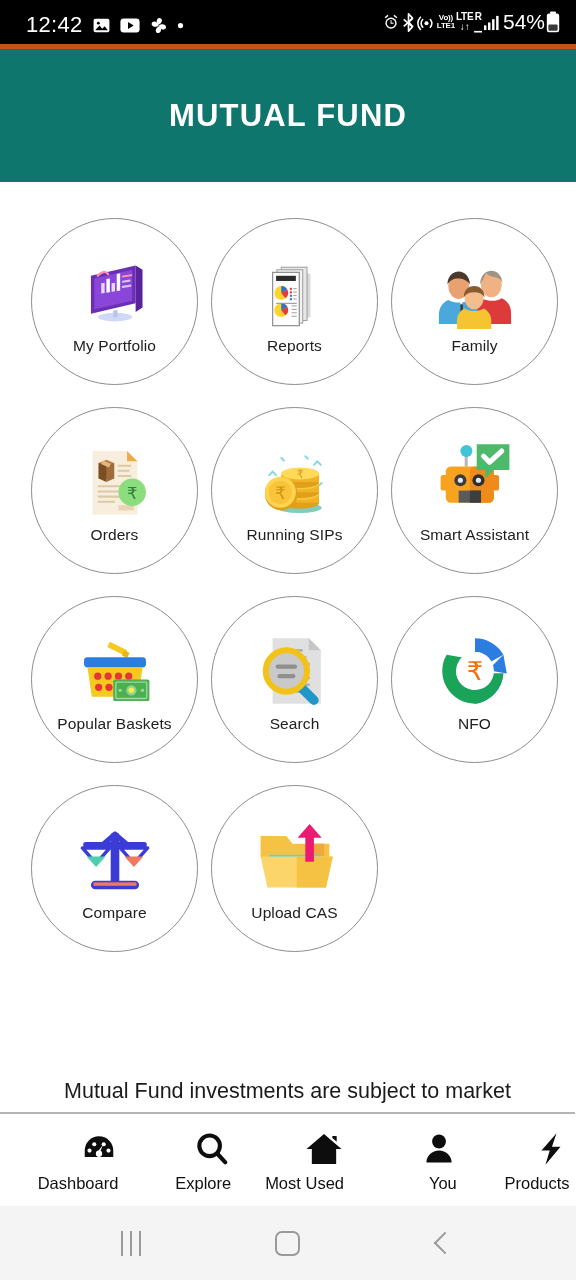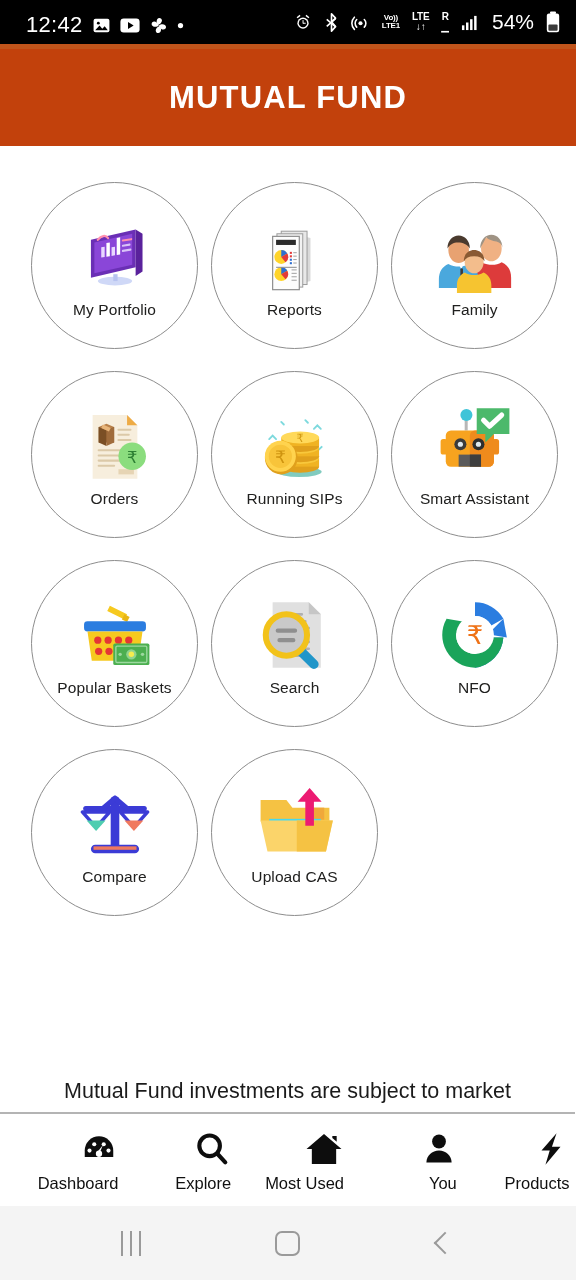--- a/index.html
+++ b/index.html
@@ -12,34 +12,34 @@
   #app { position:relative; width:576px; height:1280px; display:flex; flex-direction:column; }
 
   
   .statusbar {
     height:44px; background:#000; color:#fff;
     display:flex; align-items:center; justify-content:space-between;
     padding:0 16px 0 26px; flex:0 0 auto;
   }
   .sb-left { display:flex; align-items:center; gap:9px;margin-top:6px; }
   .sb-clock { font-size:22px; font-weight:400; letter-spacing:.3px; }
-  .sb-right { display:flex; align-items:center; gap:12px; }
+  .sb-right { display:flex; align-items:center; gap:1px; }
   .sb-ico { display:inline-flex; align-items:center; justify-content:center; }
   .sb-batt-txt { font-size:21px; font-weight:400; margin-left:2px; }
   .volte-stack { display:flex; flex-direction:column; align-items:center; line-height:1; }
   .volte-stack b { font-size:8px; font-weight:700; letter-spacing:-.2px; }
   .volte-stack i { font-size:8px; font-weight:700; font-style:normal; letter-spacing:-.2px; }
   .lte-stack { display:flex; flex-direction:column; align-items:center; line-height:1.05; }
   .lte-stack b { font-size:10px; font-weight:700; letter-spacing:-.3px; }
   .lte-stack span { font-size:10px; }
 
   
   .accent-rule { height:5px; background:#c0541b; flex:0 0 auto; }
   .appbar {
-    height:97px; background:#c2410c;
+    height:133px; background:#0f766e;
     display:flex; align-items:center; justify-content:center;
     flex:0 0 auto;
   }
   .appbar-title {
     color:#fff; font-size:31px; font-weight:700; letter-spacing:1.2px;
   }
 
   
   .content { flex:1 1 auto; background:#fff; position:relative; overflow:hidden; }
   .grid {

